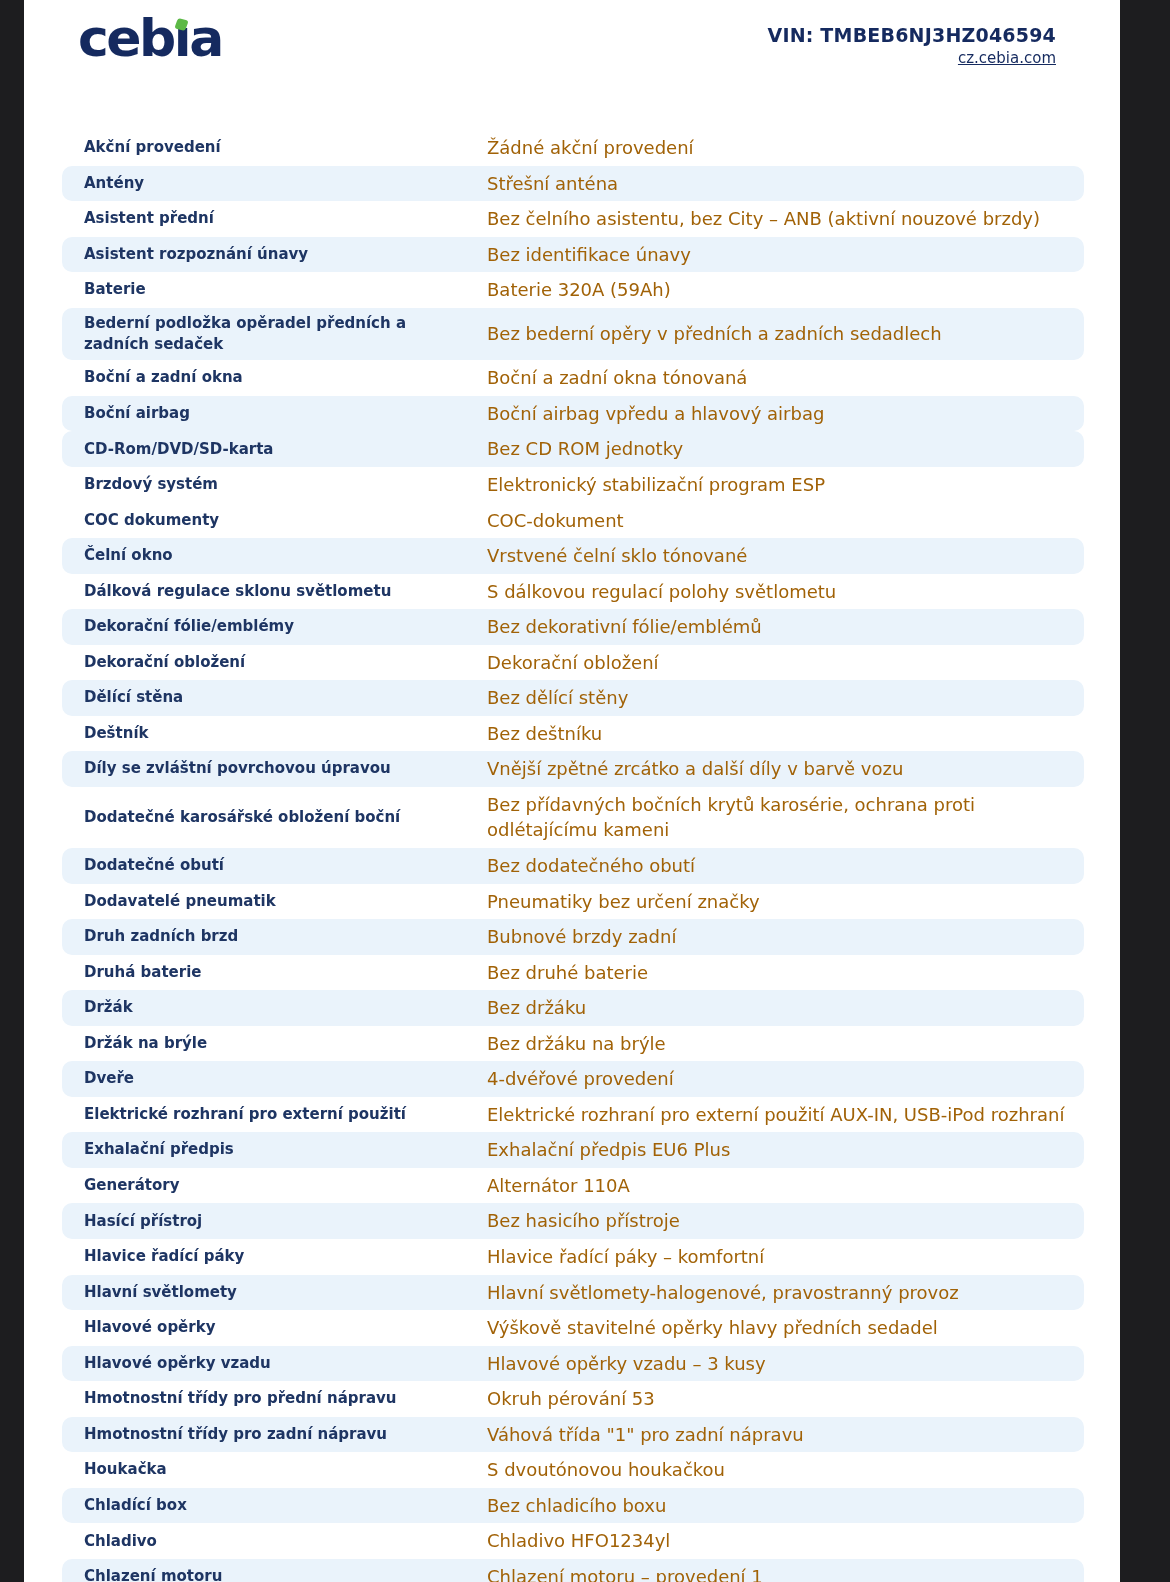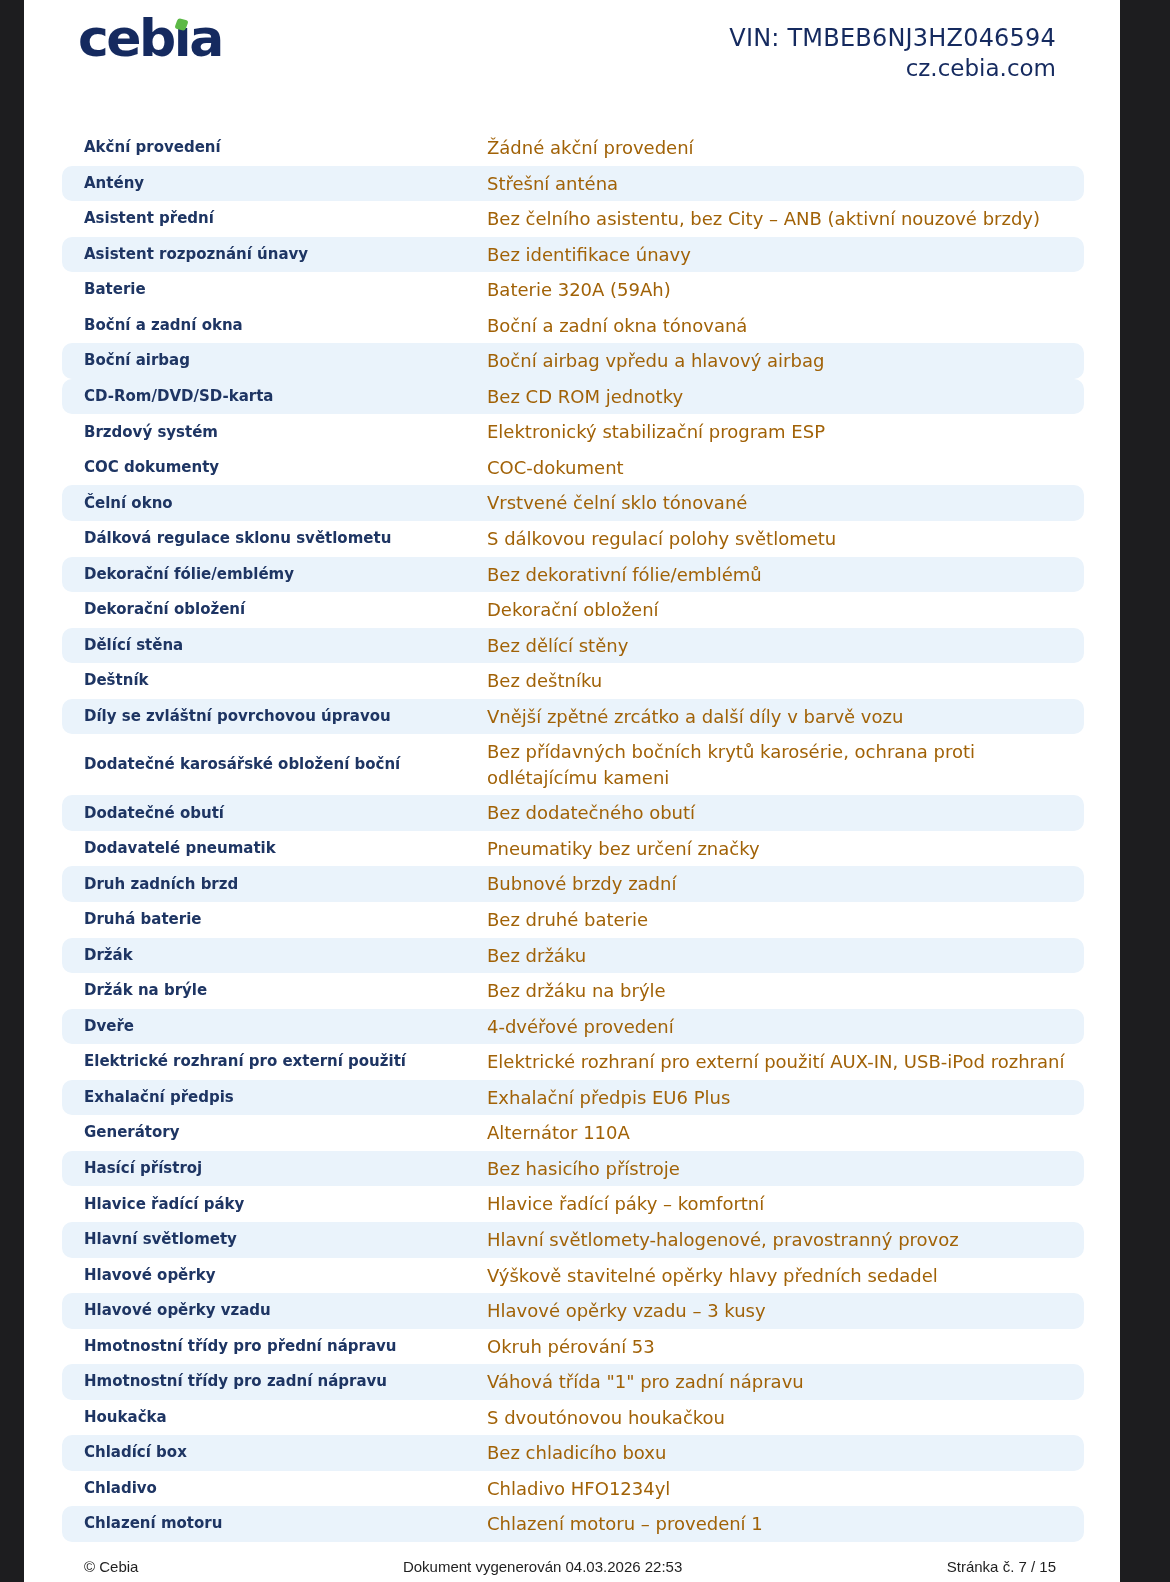--- a/index.html
+++ b/index.html
@@ -21,22 +21,22 @@
     color:#152a5f;line-height:1.1;display:flex;align-items:flex-start;
   }
   .logo .i-wrap{position:relative;display:inline-block;}
   .logo .green-dot{
     position:absolute;left:2.5px;top:9px;width:11px;height:11px;
     background:#5cb946;border-radius:3px;transform:rotate(14deg) skewX(-6deg);
   }
   .hdr-right{
     position:absolute;right:64px;top:24px;text-align:right;color:#152a5f;
   }
-  .vin{font-size:24px;font-weight:400;letter-spacing:0.2px;}
-  .site{font-size:23px;margin-top:3px;}
+  .vin{font-size:19px;font-weight:700;letter-spacing:0.2px;}
+  .site{font-size:15px;margin-top:3px;text-decoration:underline;}
   
   .table{padding:0 36px 0 38px;}
   .row{
     display:flex;align-items:center;min-height:34px;border-radius:10px;
     box-sizing:border-box;
   }
   .row.alt{background:#eaf3fb;}
   .row .label{
     width:425px;flex:0 0 425px;box-sizing:border-box;
     padding:5px 14px 5px 22px;
@@ -87,20 +87,24 @@
         <div class="value">Bez čelního asistentu, bez City – ANB (aktivní nouzové brzdy)</div>
       </div>
       <div class="row alt">
         <div class="label">Asistent rozpoznání únavy</div>
         <div class="value">Bez identifikace únavy</div>
       </div>
       <div class="row">
         <div class="label">Baterie</div>
         <div class="value">Baterie 320A (59Ah)</div>
       </div>
+      <div class="row alt">
+        <div class="label">Bederní podložka opěradel předních a zadních sedaček</div>
+        <div class="value">Bez bederní opěry v předních a zadních sedadlech</div>
+      </div>
       <div class="row">
         <div class="label">Boční a zadní okna</div>
         <div class="value">Boční a zadní okna tónovaná</div>
       </div>
       <div class="row alt">
         <div class="label">Boční airbag</div>
         <div class="value">Boční airbag vpředu a hlavový airbag</div>
       </div>
       <div class="row alt">
         <div class="label">CD-Rom/DVD/SD-karta</div>

